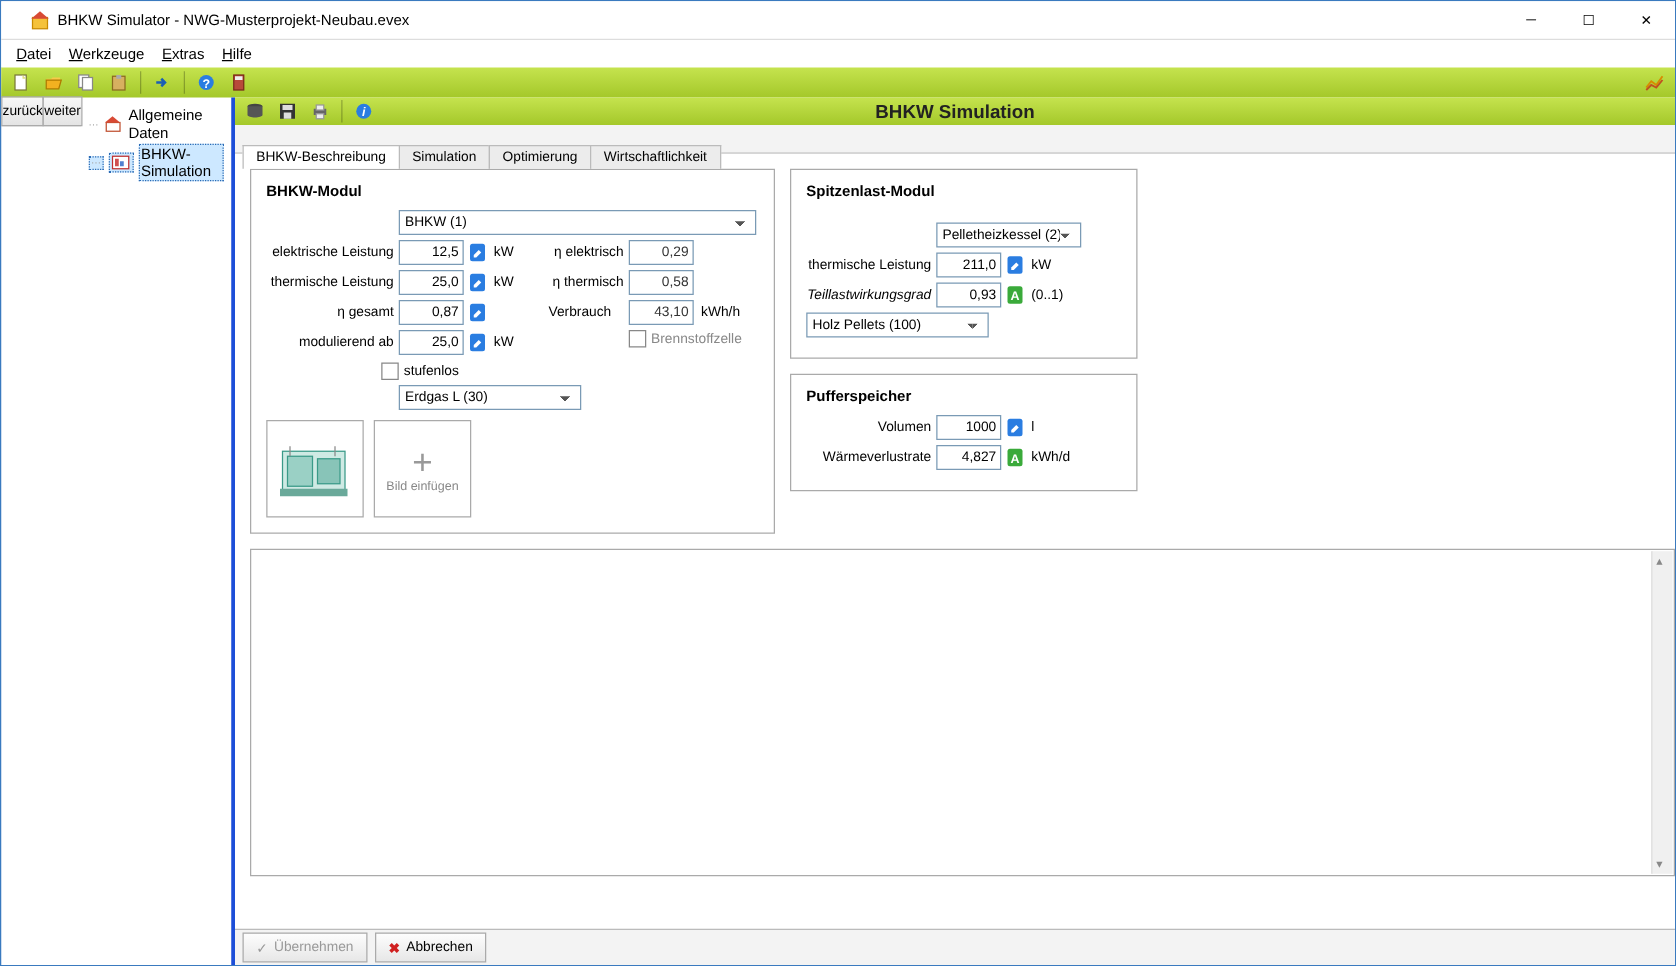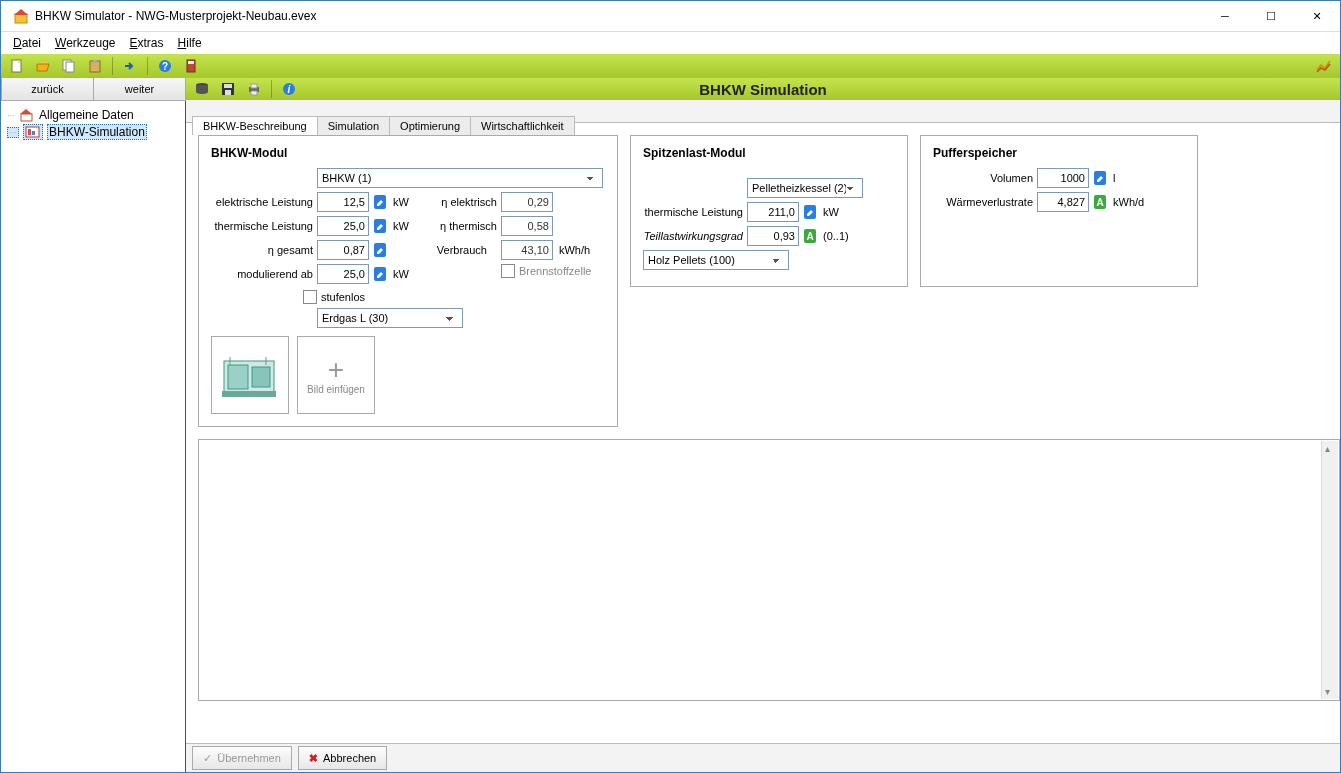--- a/index.html
+++ b/index.html
@@ -1,47 +1,47 @@
 <!DOCTYPE html>
 <html><head>
 <meta charset="utf-8">
 <style>
 html,body{margin:0;padding:0;font-family:"Segoe UI",Tahoma,sans-serif;font-size:12px;color:#000;background:#fff;height:100%;overflow:hidden}
 .window{width:1341px;height:773px;display:flex;flex-direction:column;border:1px solid #3a7abf;box-sizing:border-box}
-.titlebar{height:30px;background:#fff;display:flex;align-items:center;padding:0 0 0 12px;border-bottom:1px solid #ddd}
+.titlebar{height:30px;background:#fff;display:flex;align-items:center;padding:0 0 0 23px;border-bottom:1px solid #ddd}
 .titlebar .app-icon{width:16px;height:16px;margin-right:6px}
 .titlebar .title{flex:1;font-size:12px}
 .titlebar .wbtns{display:flex}
 .titlebar .wbtn{width:46px;height:29px;display:flex;align-items:center;justify-content:center;font-family:Arial;font-size:11px;cursor:pointer}
 .menubar{height:22px;background:#fff;display:flex;align-items:center;padding:0 6px;gap:2px}
 .menuitem{padding:2px 6px;cursor:pointer}
 .menuitem u{text-decoration:underline}
 .toolbar{height:24px;background:linear-gradient(#c5e34e,#a4c82a);display:flex;align-items:center;padding:0 4px;gap:2px}
 .tbtn{width:22px;height:20px;display:flex;align-items:center;justify-content:center;cursor:pointer;border:1px solid transparent;border-radius:2px}
 .tsep{width:1px;height:18px;background:rgba(0,0,0,.25);margin:0 3px}
 .tspacer{flex:1}
 .body{flex:1;display:flex;min-height:0}
-.leftcol{width:184px;display:flex;flex-direction:column;border-right:1px solid #1d4ed8}
+.leftcol{width:184px;display:flex;border-right:3px solid #1d4ed8}
 .navbtns{height:22px;display:flex;border-bottom:1px solid #bbb}
 .navbtn{flex:1;background:linear-gradient(#f7f7f7,#e4e4e4);border:1px solid #aaa;margin:-1px -1px -1px 0;display:flex;align-items:center;justify-content:center;cursor:pointer;font-size:11px}
 .navbtn+.navbtn{border-left:1px solid #aaa}
 .tree{flex:1;padding:6px 4px}
 .tnode{display:flex;align-items:center;gap:4px;padding:1px 2px;cursor:pointer}
 .tnode.sel span{background:#cde8ff;border:1px dotted #2a6bb5;padding:0 1px}
 .tnode .ticon{width:16px;height:14px;display:flex;align-items:center;justify-content:center}
 .rightcol{flex:1;display:flex;flex-direction:column;min-width:0}
 .headerband{height:22px;background:linear-gradient(#c5e34e,#a4c82a);display:flex;align-items:center;position:relative}
 .headerband .headerbtns{display:flex;gap:2px;padding:0 4px;height:100%;align-items:center}
 .headerband .htitle{position:absolute;left:0;right:0;text-align:center;font-weight:bold;font-size:15px;color:#222;pointer-events:none}
 .tabstrip{height:22px;display:flex;align-items:flex-end;border-bottom:1px solid #bbb;background:#f3f3f3;padding-left:6px;gap:0}
 .tab{padding:3px 10px;border:1px solid #bbb;border-bottom:none;background:#ececec;font-size:11px;cursor:pointer;margin-right:-1px;position:relative;top:13px}
 .tab.active{background:#fff;z-index:2}
 .content{flex:1;padding:12px 0 6px 12px;overflow:auto;background:#fff;min-height:0}
 .panels{display:flex;gap:12px;align-items:flex-start}
-.col{display:flex;flex-direction:row;gap:12px}
+.col{display:flex;flex-direction:column;gap:12px}
 .panel{border:1px solid #aaa;padding:10px 12px 12px 12px;min-width:420px;box-sizing:border-box;background:#fff}
 .panel.small{min-width:278px}
 .ptitle{font-weight:bold;margin-bottom:8px}
 .frow{display:flex;align-items:center;margin-bottom:4px;gap:4px}
 .flabel{width:102px;text-align:right;font-size:11px}
 .finput{width:44px;height:18px;border:1px solid #7a9ab5;text-align:right;padding:0 3px;font-size:11px;background:#fff}
 .ro{color:#333}
 .editicon{width:14px;height:18px;display:flex;align-items:center;justify-content:center}
 .unit{font-size:11px;margin-left:2px}
 .select{height:20px;border:1px solid #7a9ab5;background:#fff;font-size:11px;padding:0 16px 0 4px;appearance:none;background-image:linear-gradient(45deg,transparent 50%,#555 50%),linear-gradient(135deg,#555 50%,transparent 50%);background-position:calc(100% - 12px) 8px,calc(100% - 8px) 8px;background-size:4px 4px,4px 4px;background-repeat:no-repeat;cursor:pointer}

